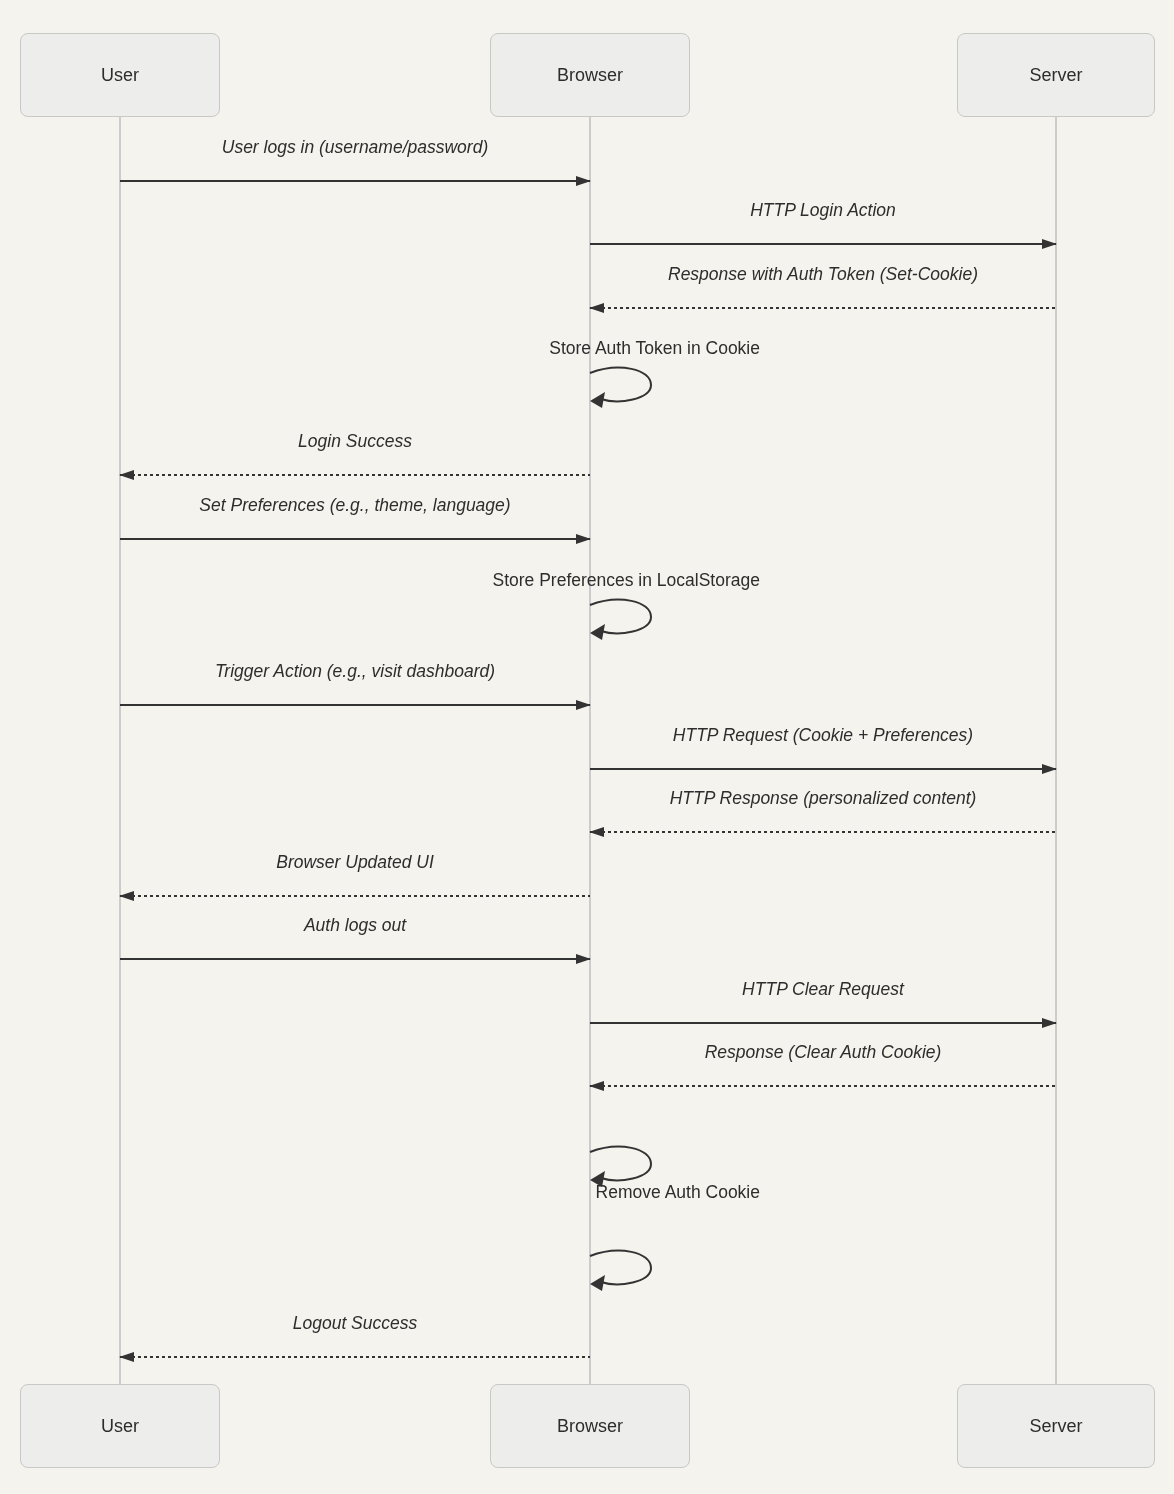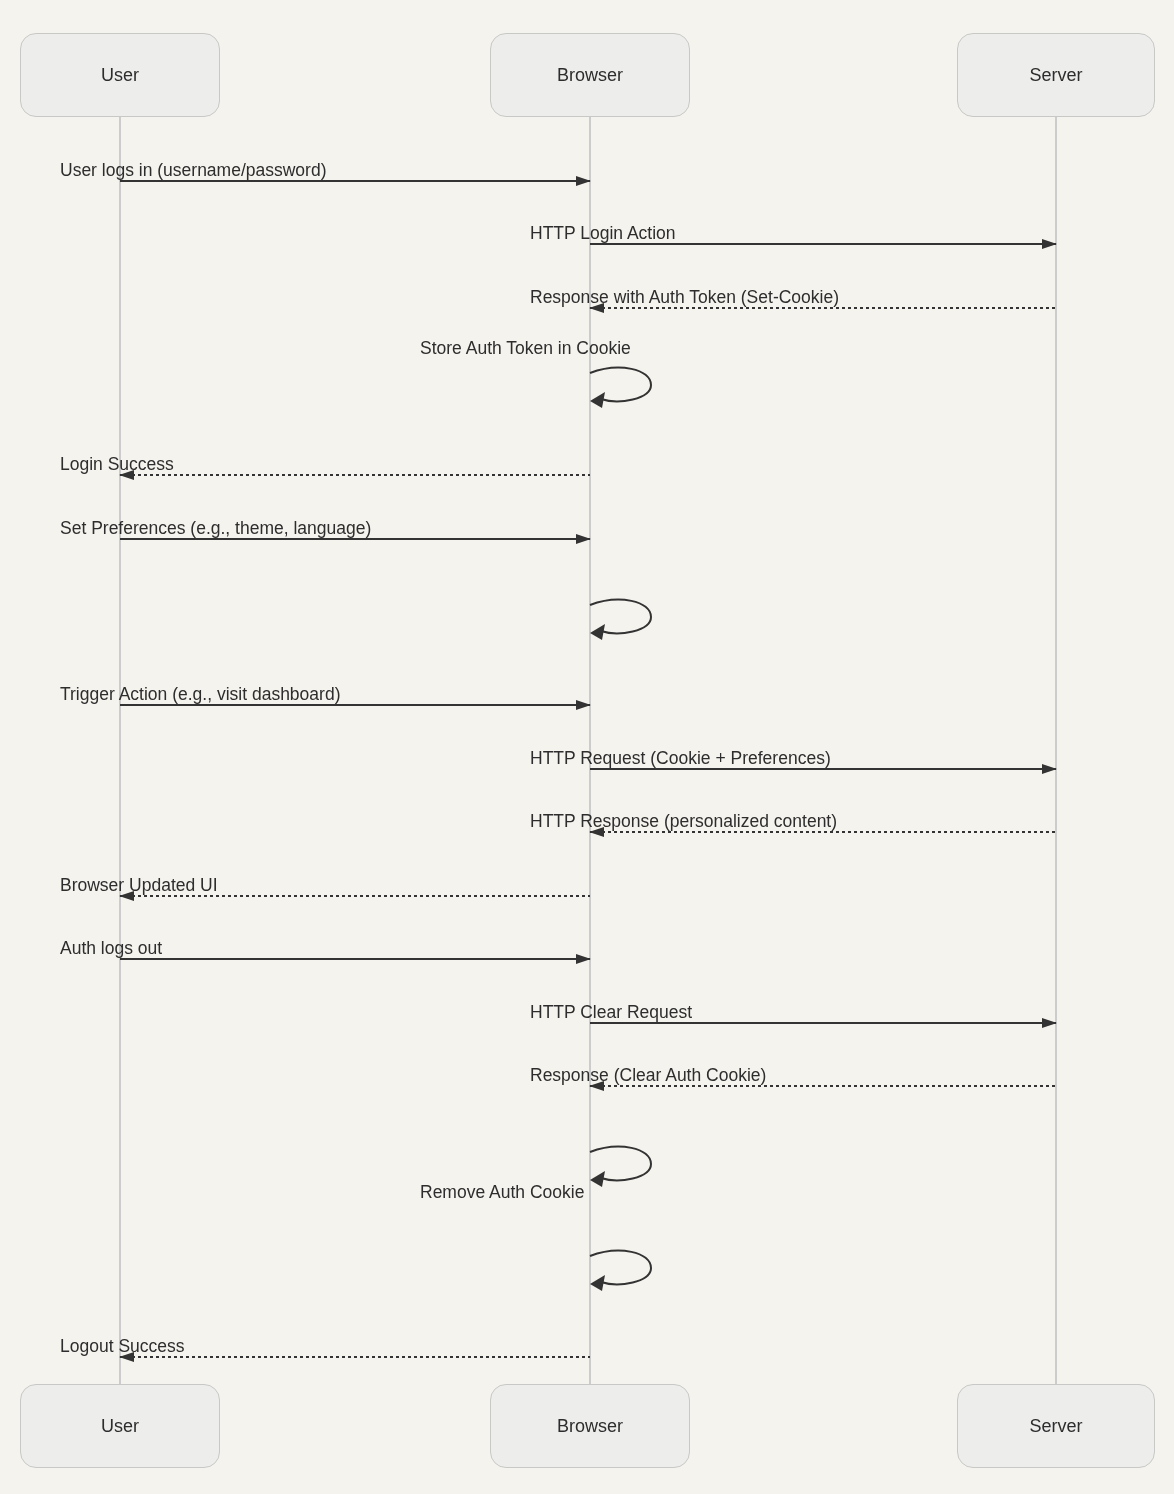--- a/index.html
+++ b/index.html
@@ -17,40 +17,41 @@
   .lifeline {
     position: absolute;
     top: 117px; height: 1268px; width: 2px;
     background: #cccccc;
   }
   .actor-box {
     position: absolute;
     height: 84px;
     background: #ededec;
     border: 1px solid #c8c8c6;
-    border-radius: 16px;
+    border-radius: 8px;
     display: flex; align-items: center; justify-content: center;
     font-size: 18px;
     color: #2d2d2d;
     box-sizing: border-box;
     z-index: 3;
   }
   .msg {
     position: absolute;
     height: 0;
     z-index: 2;
   }
   .span-ub { left: 120px; width: 470px; }
   .span-bs { left: 590px; width: 466px; }
   .msg-label {
     position: absolute;
-    left: -60px; right: -60px; bottom: 1px;
-    text-align: left;
+    left: -60px; right: -60px; bottom: 24px;
+    text-align: center;
     font-size: 17.5px;
     white-space: nowrap;
+    font-style: italic;
   }
   .msg-line {
     position: absolute;
     left: 0; right: 0; top: -2px;
     height: 2px;
     background: #333333;
   }
   .msg-line.dashed {
     background: repeating-linear-gradient(to right, #333333 0 3px, transparent 3px 6px);
   }
@@ -67,21 +68,21 @@
   }
   .ah.left {
     left: -1px;
     border-right: 15px solid #333333;
     border-top: 5px solid transparent;
     border-bottom: 5px solid transparent;
   }
   .self-label {
     position: absolute;
     left: 420px; width: 340px;
-    text-align: left;
+    text-align: right;
     font-size: 17.5px;
     white-space: nowrap;
     z-index: 2;
   }
   .loop {
     position: absolute;
     left: 589px;
     overflow: visible;
     z-index: 2;
   }
@@ -149,20 +150,21 @@
       </div>
   </div>
 
   <div class="msg span-ub" style="top:540px">
     <div class="msg-label">Set Preferences (e.g., theme, language)</div>
     <div class="msg-line solid">
         <i class="ah right"></i>
       </div>
   </div>
 
+  <div class="self-label" style="top:570px">Store Preferences in LocalStorage</div>
   <svg class="loop" style="top:599px" width="72" height="46" viewBox="0 0 72 46">
     <path d="M 1 6 C 30 -5, 62 2, 62 18 C 62 32, 30 38, 12 32" fill="none" stroke="#333333" stroke-width="2"></path>
     <polygon points="16,25 1,34 13,41" fill="#333333"></polygon>
   </svg>
 
   <div class="msg span-ub" style="top:706px">
     <div class="msg-label">Trigger Action (e.g., visit dashboard)</div>
     <div class="msg-line solid">
         <i class="ah right"></i>
       </div>

